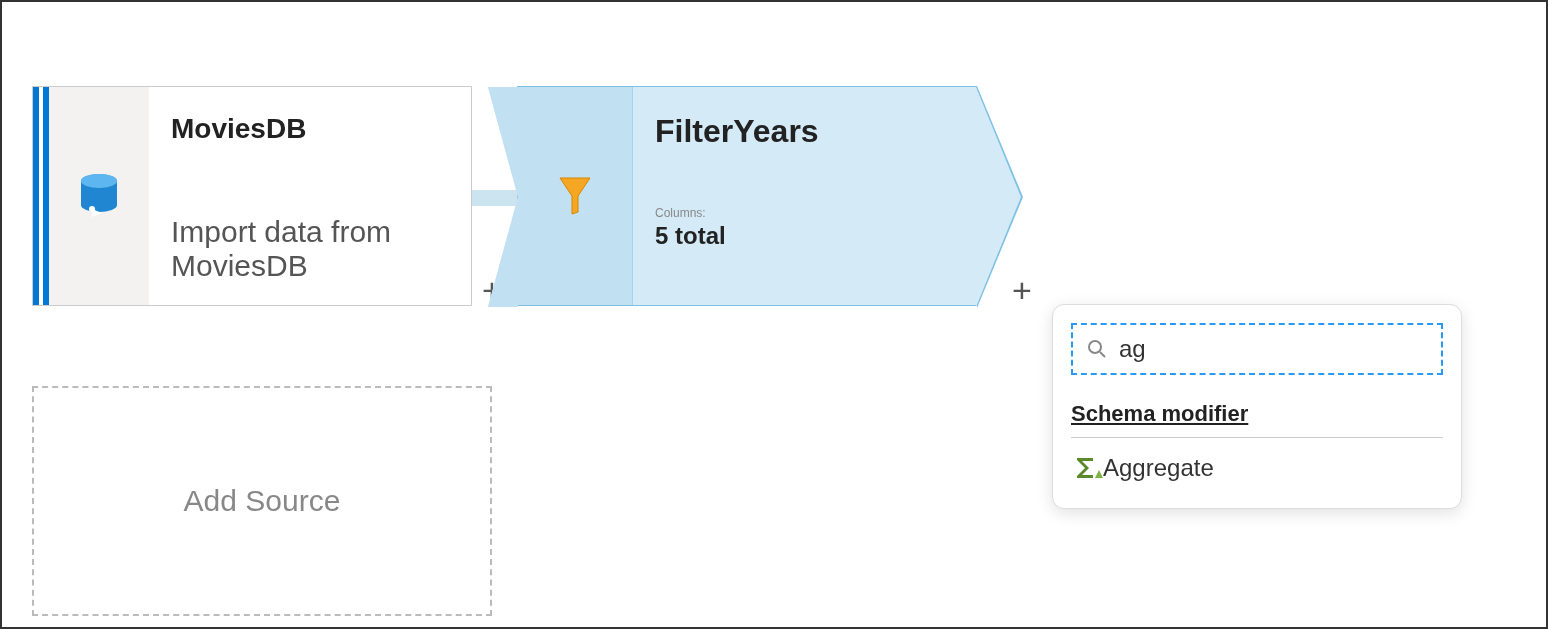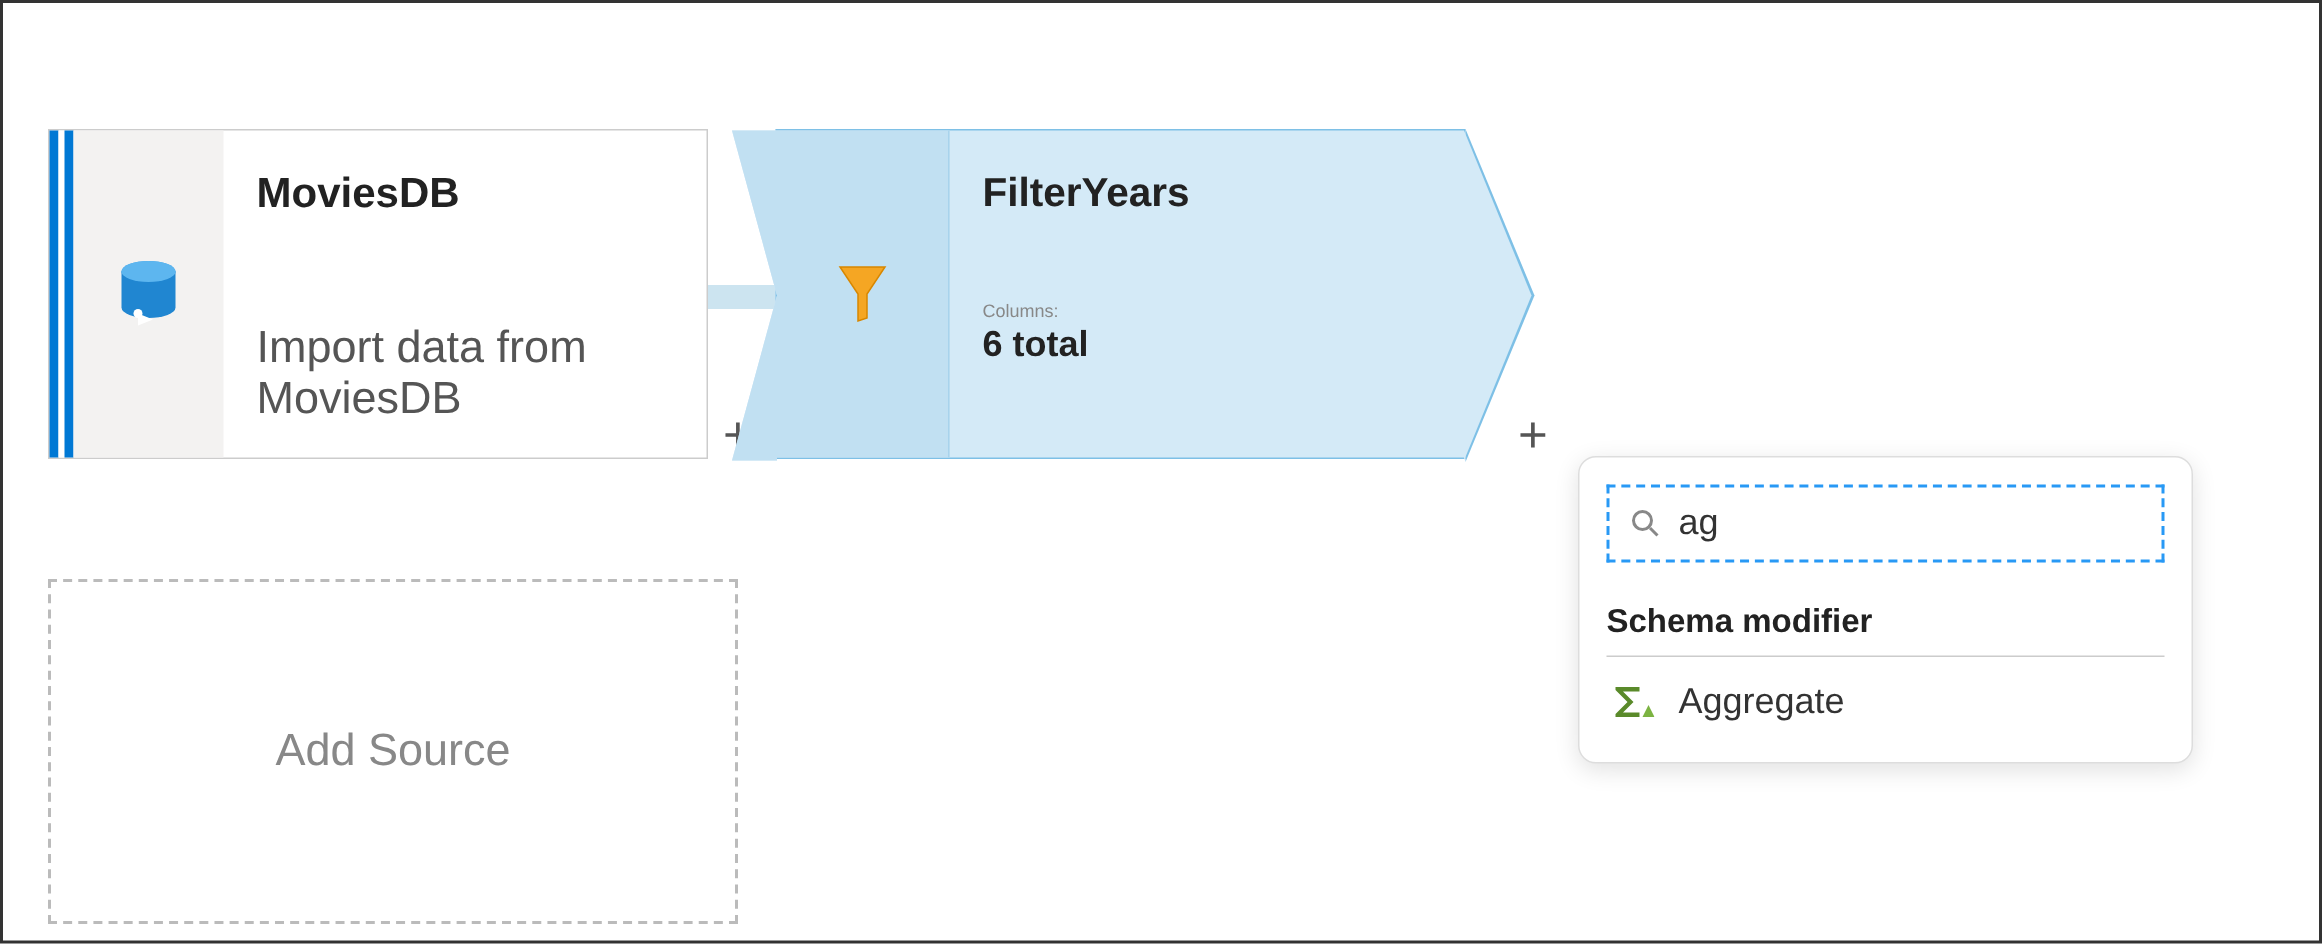--- a/index.html
+++ b/index.html
@@ -156,21 +156,21 @@
       height: 0;
       border-top: 110px solid #c1e0f2;
       border-bottom: 110px solid #c1e0f2;
       border-left: 30px solid transparent;
     }
     .filter-node .body-col {
       flex: 1;
       padding: 26px 22px;
     }
     .filter-node .title {
-      font-size: 27px;
+      font-size: 32px;
       font-weight: 600;
       color: #222;
     }
     .filter-node .meta-label {
       margin-top: 56px;
       font-size: 12px;
       color: #888;
     }
     .filter-node .meta-value {
       font-size: 24px;
@@ -235,25 +235,25 @@
       width: 100%;
       font-family: inherit;
     }
     .popup .section-title {
       font-size: 22px;
       font-weight: 600;
       color: #222;
       margin-top: 26px;
       padding-bottom: 10px;
       border-bottom: 1px solid #ccc;
+      text-decoration: underline;
     }
     .popup .result-item {
       display: flex;
       align-items: center;
-      gap: 16px;
       padding: 16px 4px 4px 4px;
       cursor: pointer;
     }
     .popup .result-item .sigma-icon {
       width: 28px;
       height: 24px;
       flex-shrink: 0;
     }
     .popup .result-item .label {
       font-size: 24px;
@@ -291,21 +291,21 @@
   <div class="filter-node">
     <div class="arrow-outline-right"></div>
     <div class="icon-col">
       <svg class="funnel-icon" viewBox="0 0 34 40">
         <path d="M2 2 L32 2 L20 20 L20 36 L14 38 L14 20 Z" fill="#f5a623" stroke="#d88700" stroke-width="1"></path>
       </svg>
     </div>
     <div class="body-col">
       <div class="title">FilterYears</div>
       <div class="meta-label">Columns:</div>
-      <div class="meta-value">6 total</div>
+      <div class="meta-value">5 total</div>
     </div>
   </div>
 
   <div class="plus-btn plus-2">+</div>
 
   <div class="add-source">
     <span>Add Source</span>
   </div>
 
   <div class="popup">

